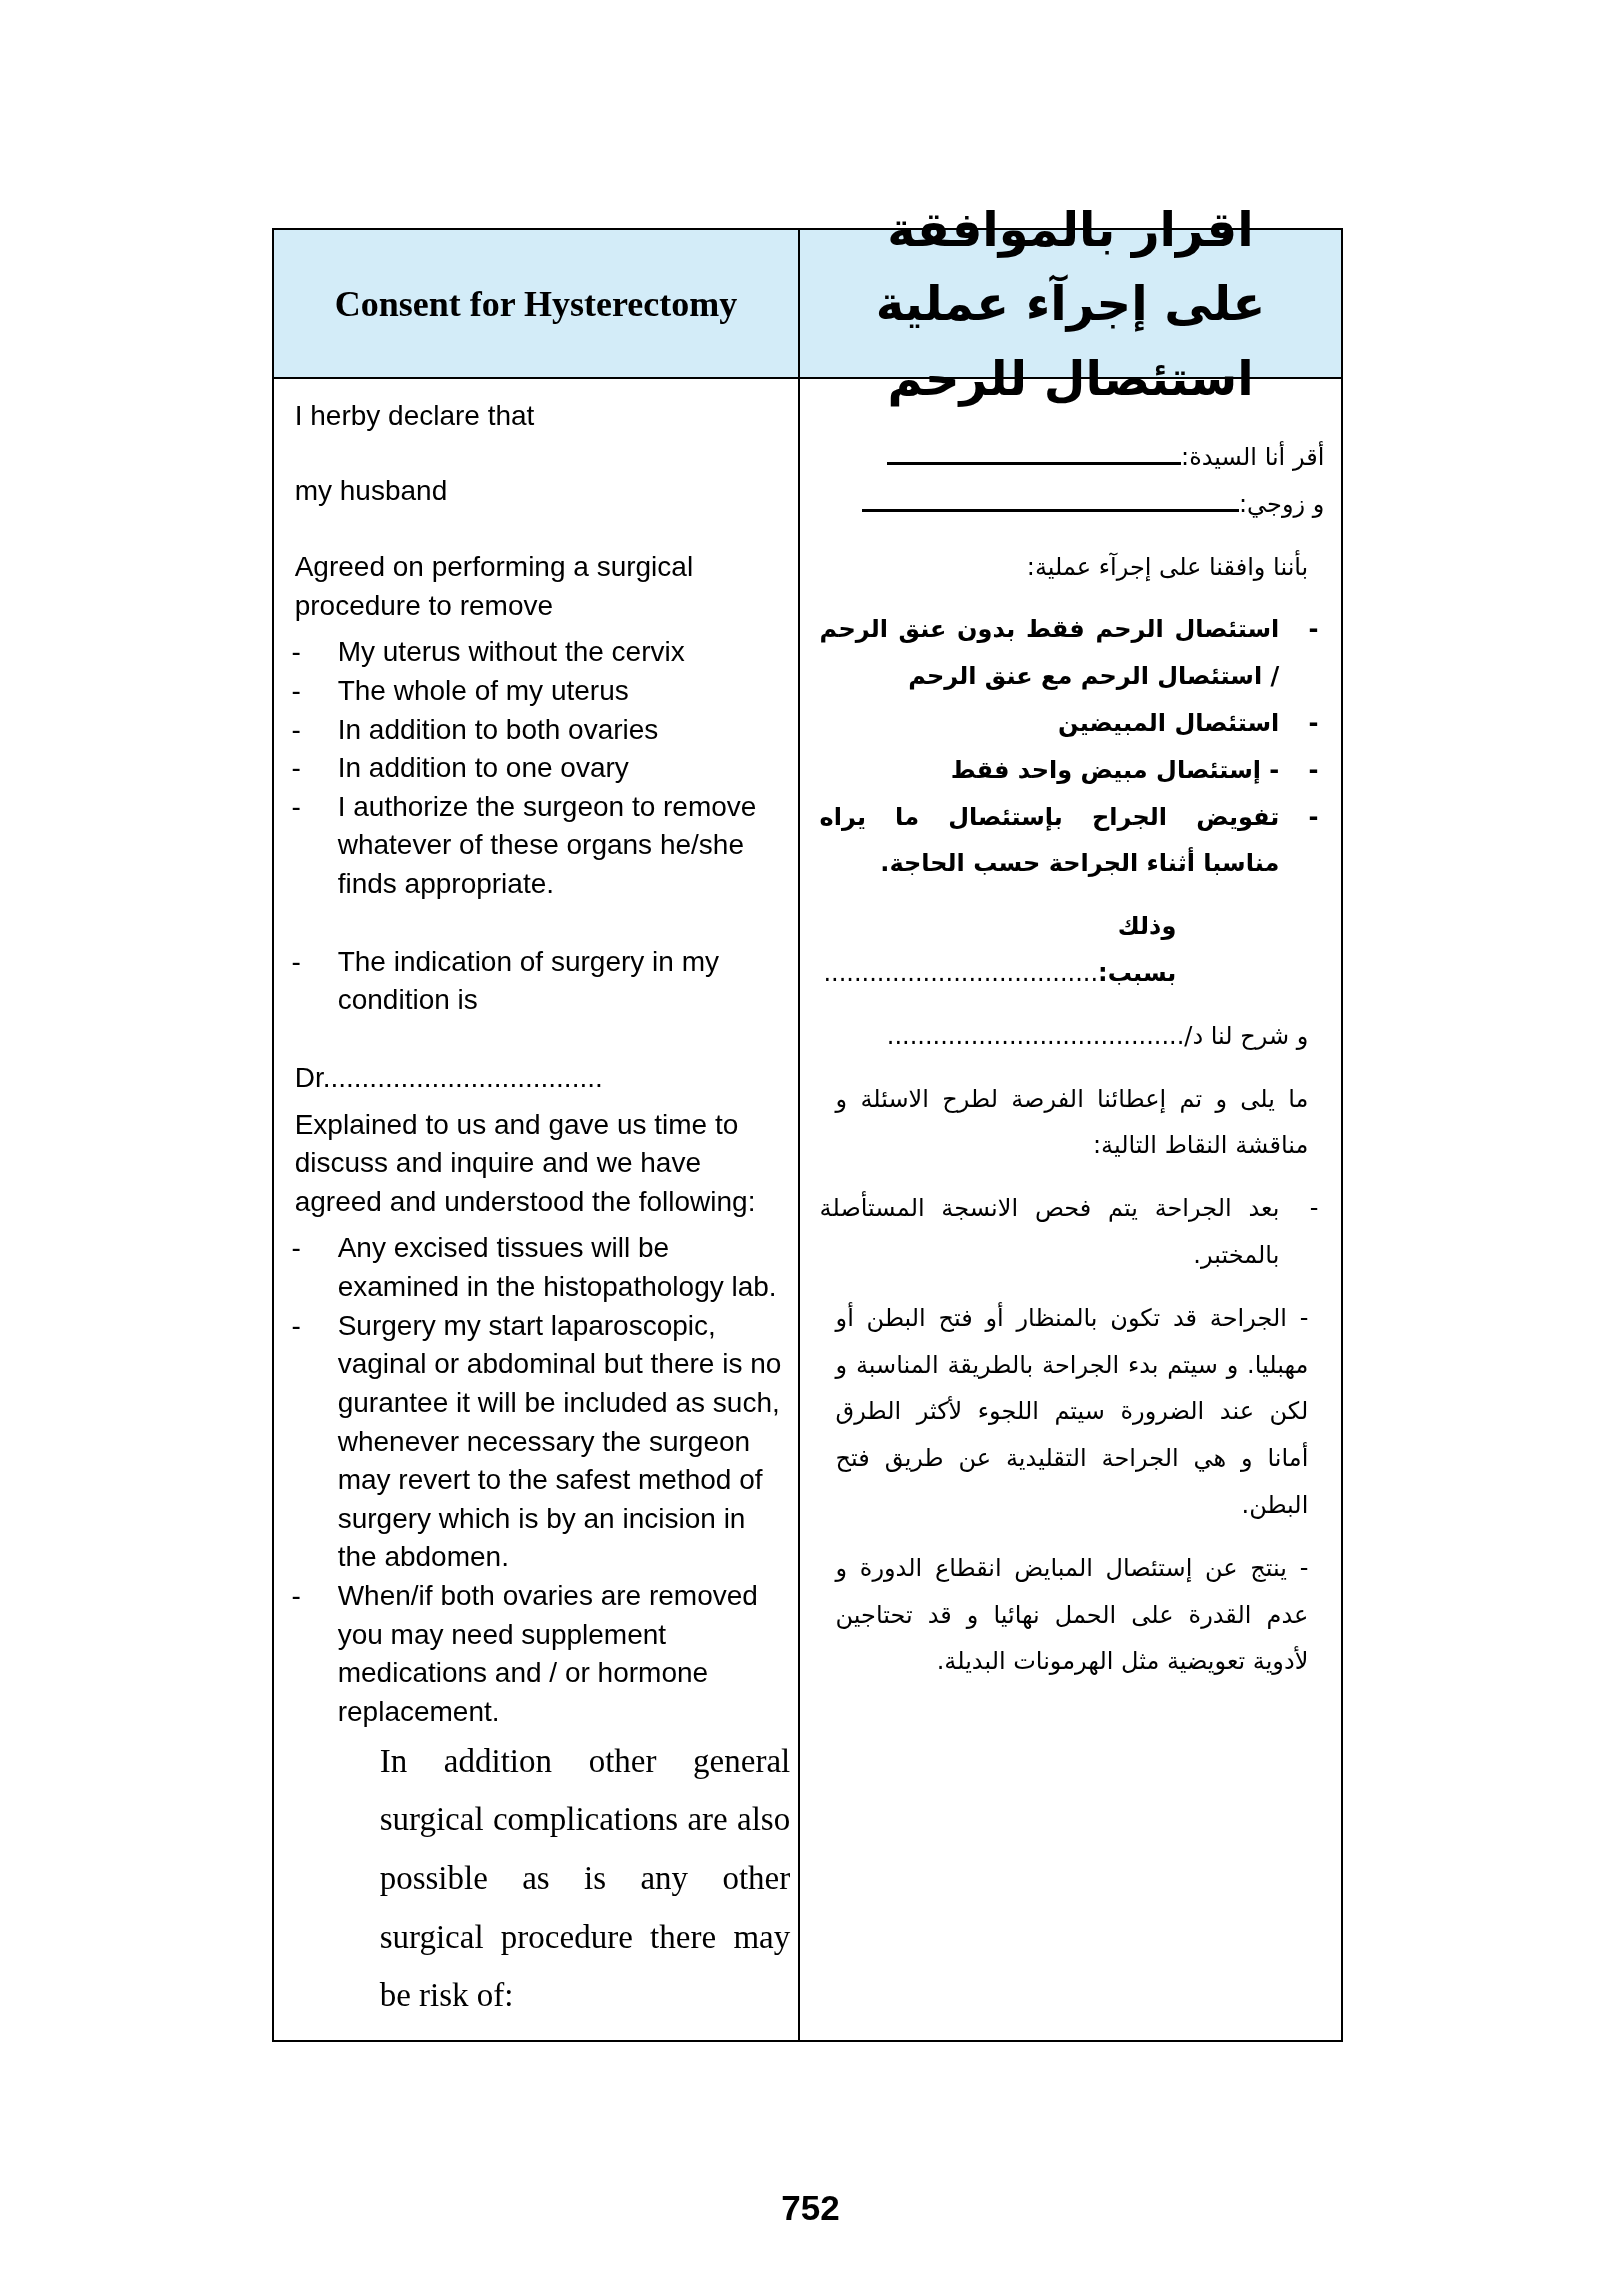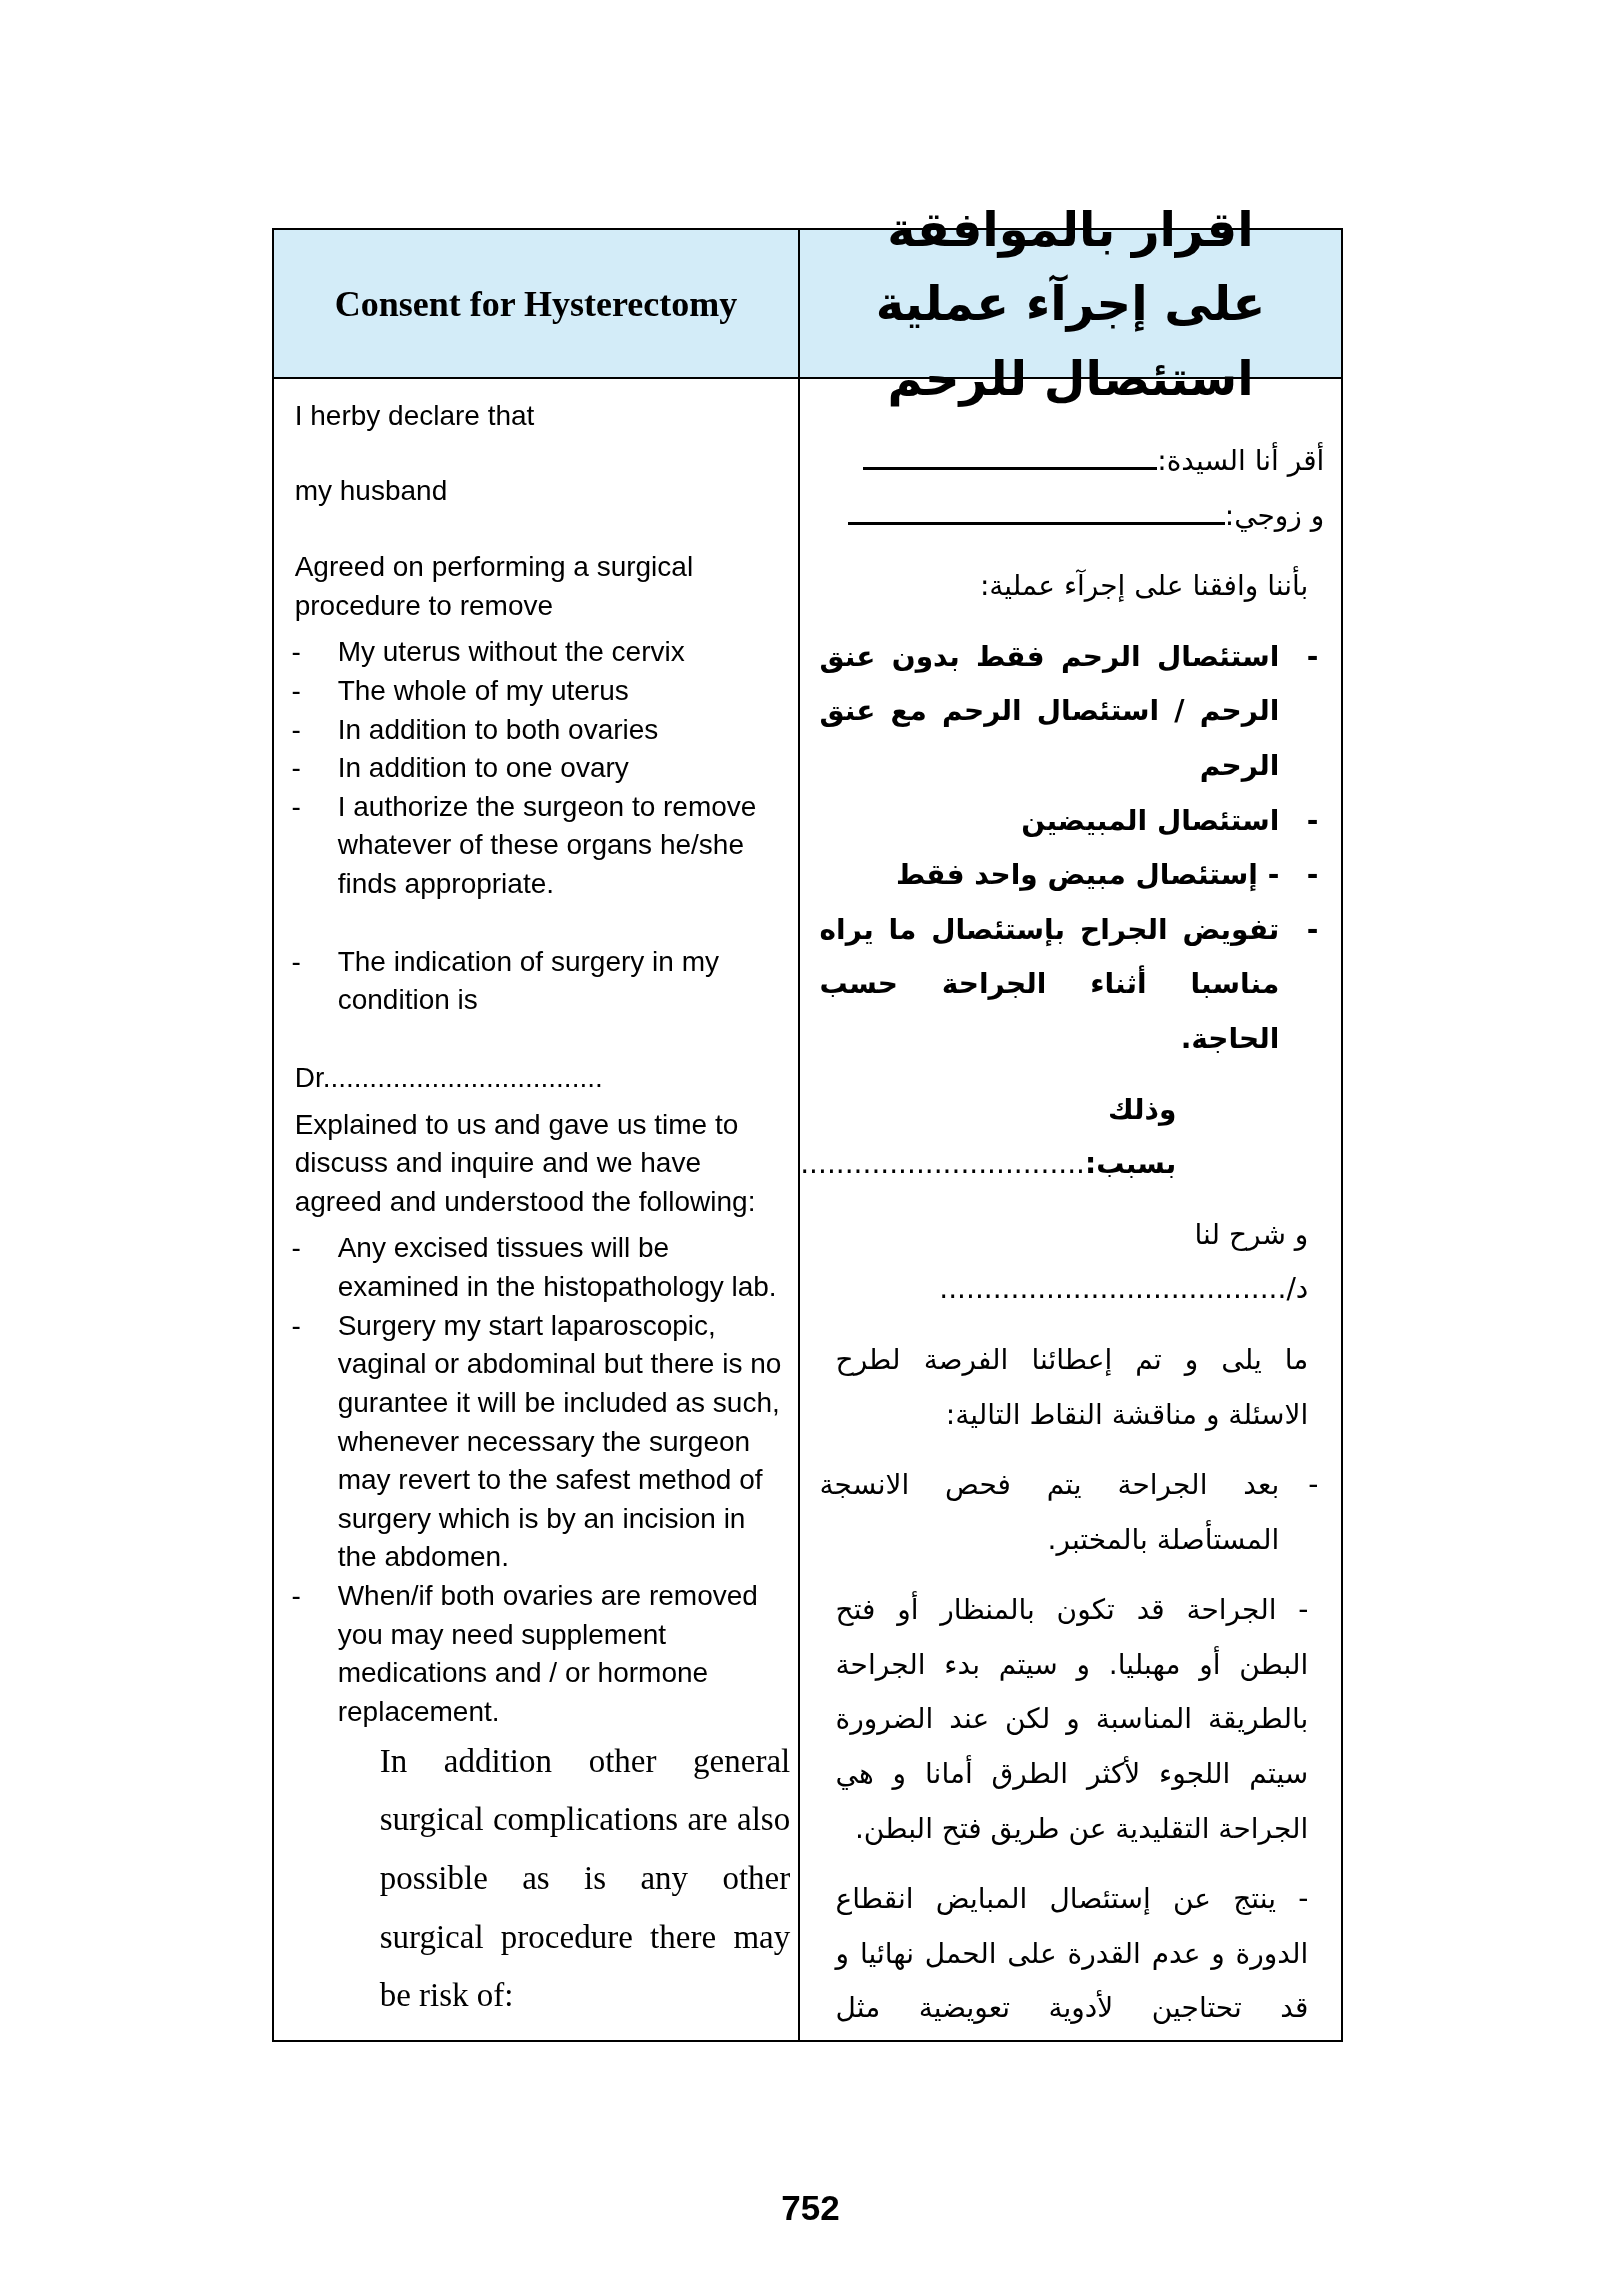--- a/index.html
+++ b/index.html
@@ -39,21 +39,21 @@
   .col{box-sizing:border-box;overflow:hidden;}
   .col.en{
     width:526px;border-right:2.9px solid #000;
     padding:9.8px 7.8px 0 12.7px;
     font-size:28px;line-height:1.38;
   }
   .col.ar{
     flex:1;direction:rtl;
     padding:55px 16.7px 0 19.6px;
     font-family:"DejaVu Sans",sans-serif;
-    font-size:28px;line-height:1.95;
+    font-size:24px;line-height:1.95;
   }
   
   .p{margin:8px;}
   .mb{margin-bottom:37px;}
   .gapb{margin-top:39px;}
   .b{display:flex;}
   .b .dash{flex:none;width:51px;padding-left:4.9px;box-sizing:border-box;}
   .b .bt{flex:1;}
   .gothic{font-family:Liberation Serif, serif;font-size:33px;line-height:1.78;text-align:justify;}
   .gp{margin:0 0 0 93px;}

